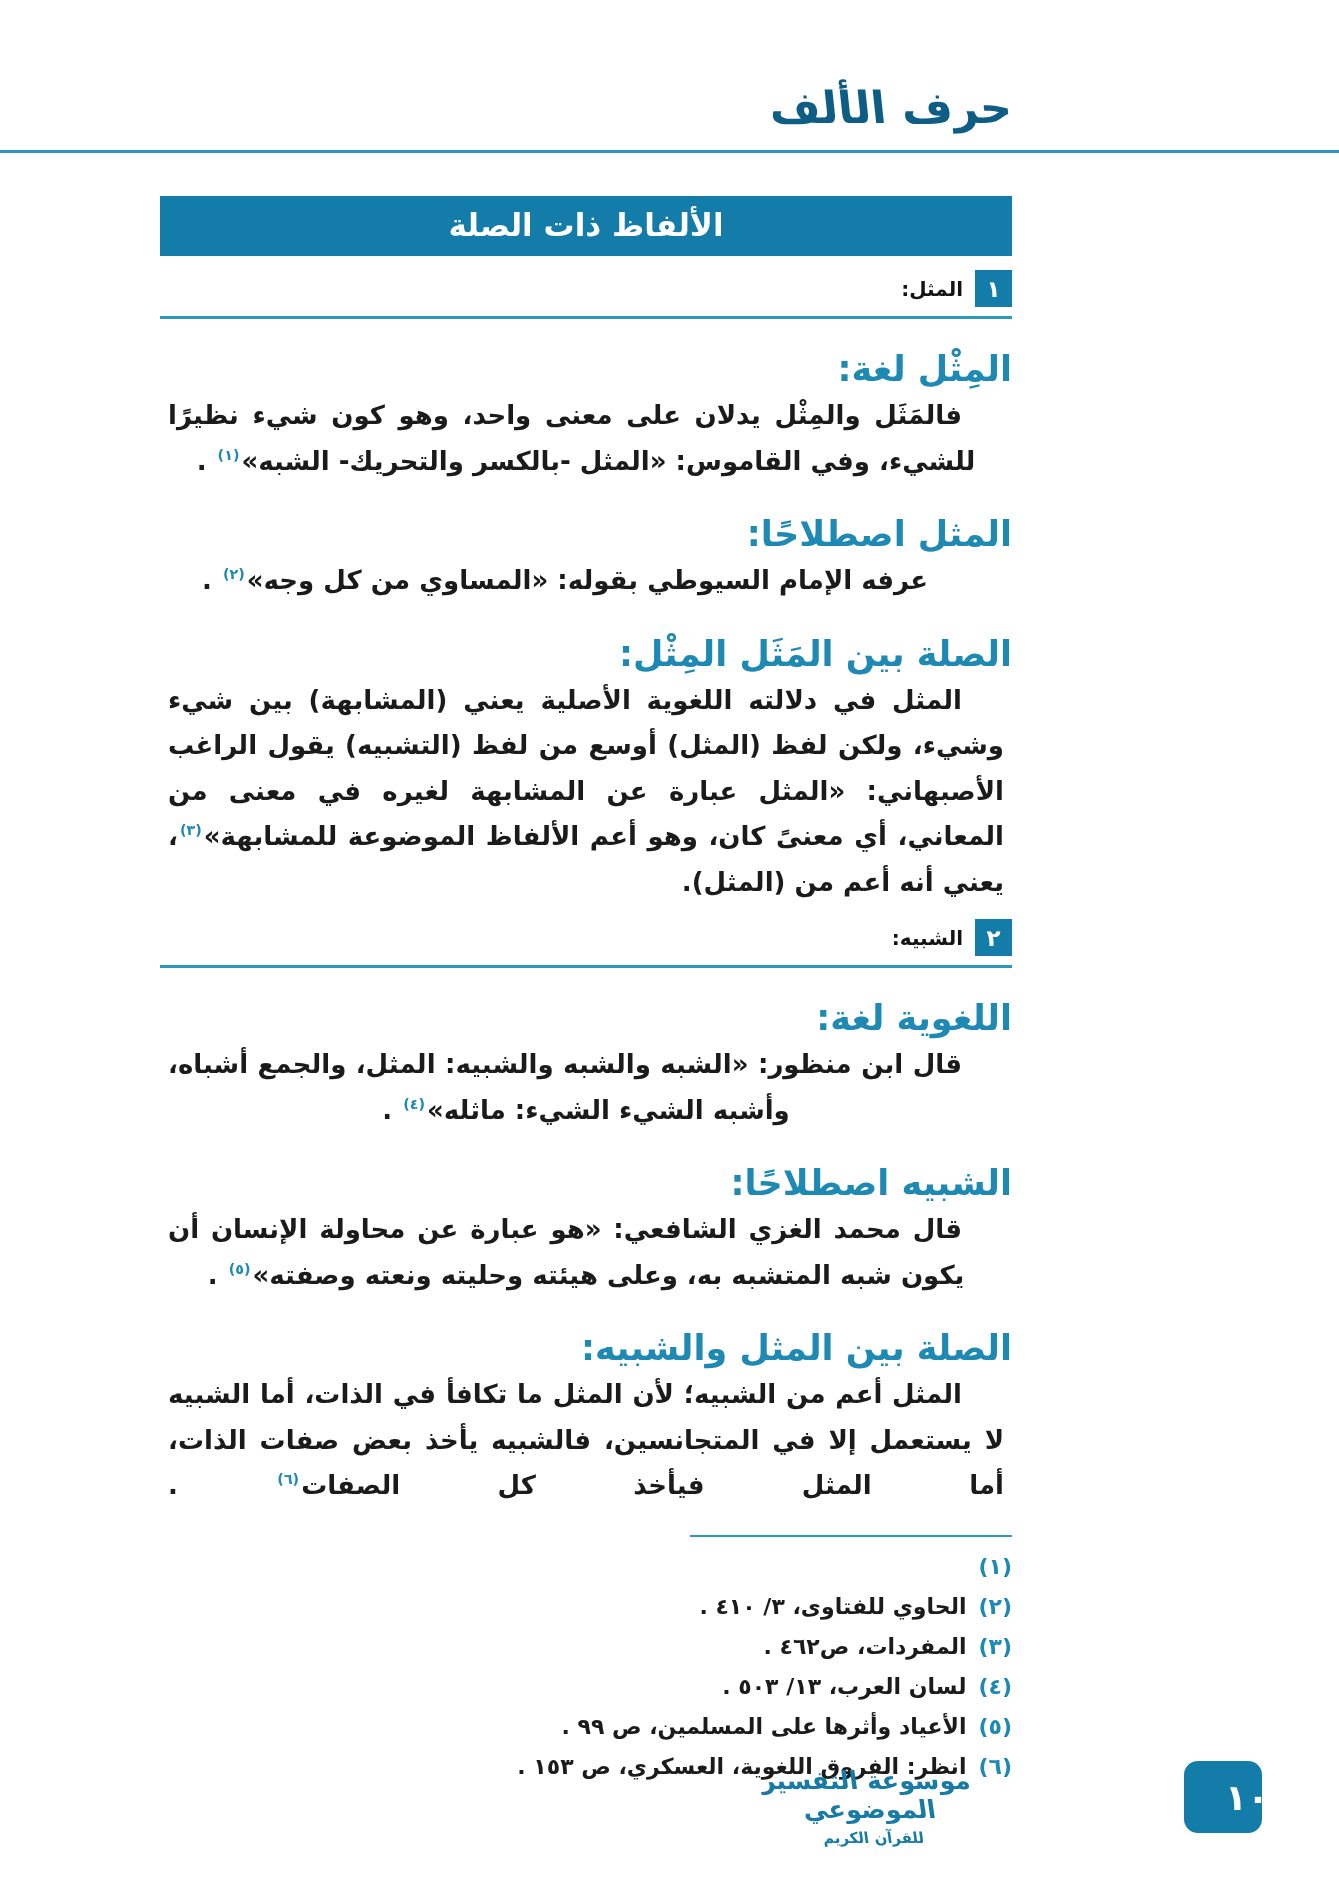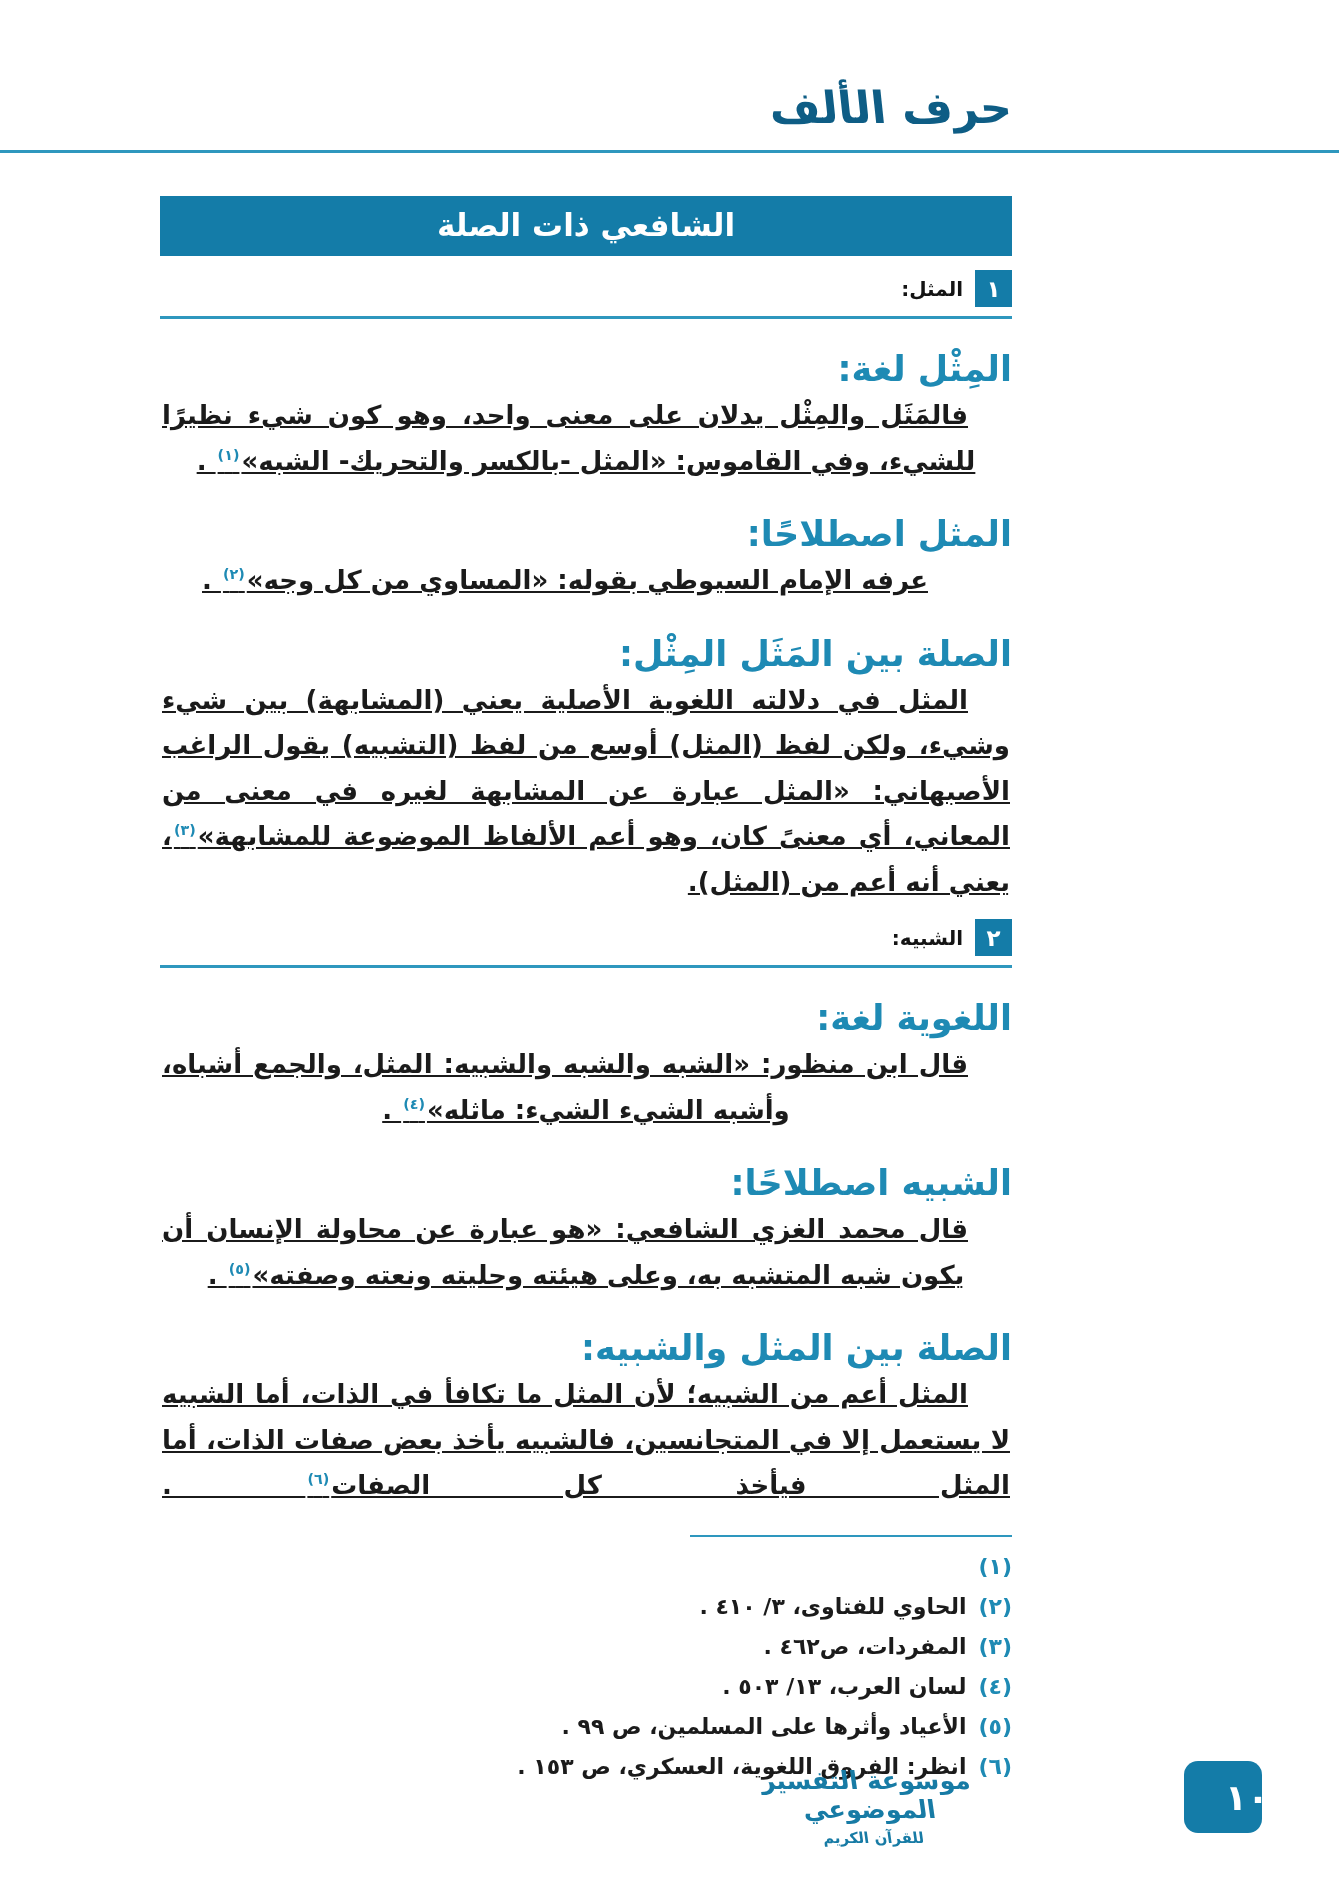--- a/index.html
+++ b/index.html
@@ -57,22 +57,21 @@
     color:#1e8ab4;
     font-size:35px; font-weight:bold;
     margin:30px 0 4px;
   }
   p.body {
     font-size:26px; font-weight:bold; color:#1b1b1b;
     line-height:1.75;
     text-align:justify;
     text-align-last:right;
     text-indent:42px;
-    margin:2px 2px 8px;
-    text-decoration:underline;
+    margin:2px 8px 8px;
   }
   p.center-last  { text-align-last:center; }
   p.justify-last { text-align-last:justify; }
   sup.fn {
     color:#1e8ab4;
     font-size:0.55em; font-weight:bold;
     vertical-align:super;
     padding:0 2px;
   }
   
@@ -112,21 +111,21 @@
 <body>
 
 <div class="page">
 
   <div class="chapter-title">حرف الألف</div>
   <div class="top-rule"></div>
 
   <div class="content">
 
     <div class="banner">
-      <span>الشافعي ذات الصلة</span>
+      <span>الألفاظ ذات الصلة</span>
     </div>
 
     <div class="section">
       <div class="section-heading">
         <span class="badge">١</span>
         <span class="section-title">المثل:</span>
       </div>
       <div class="section-rule"></div>
 
       <h3 class="subheading">المِثْل لغة:</h3>

